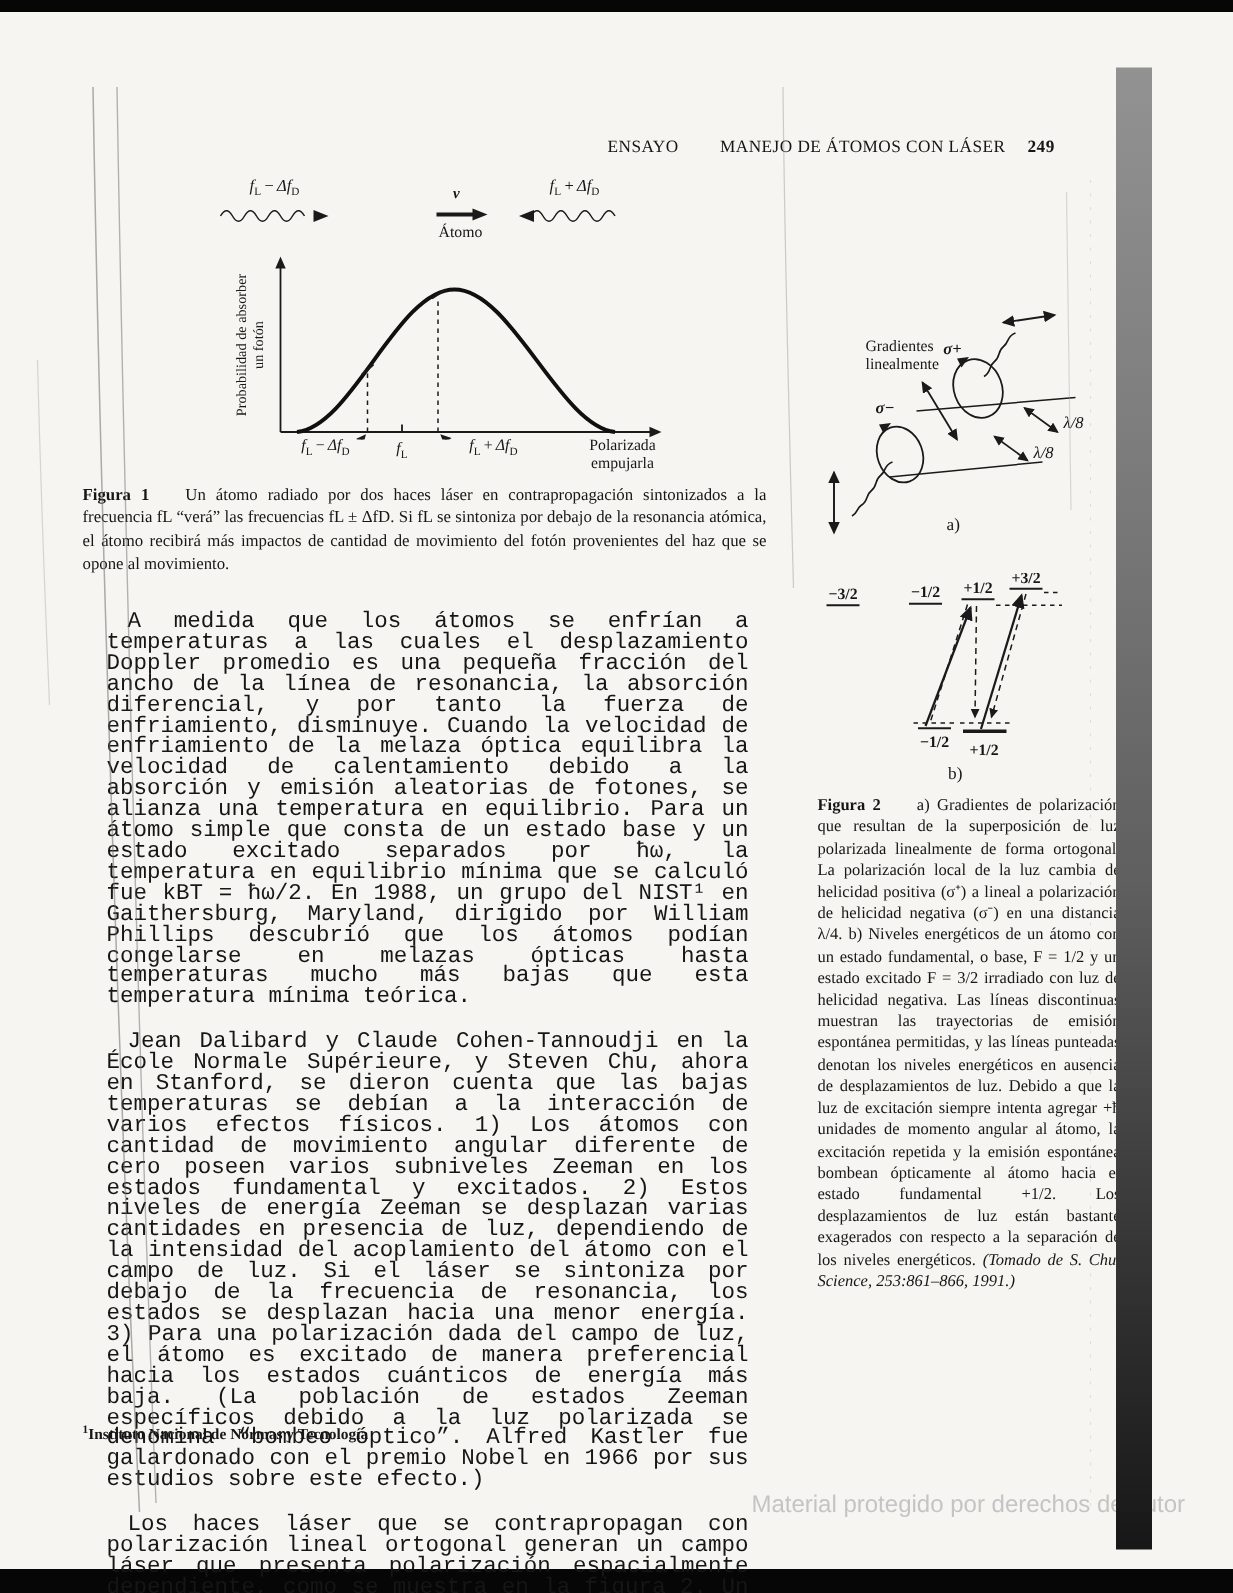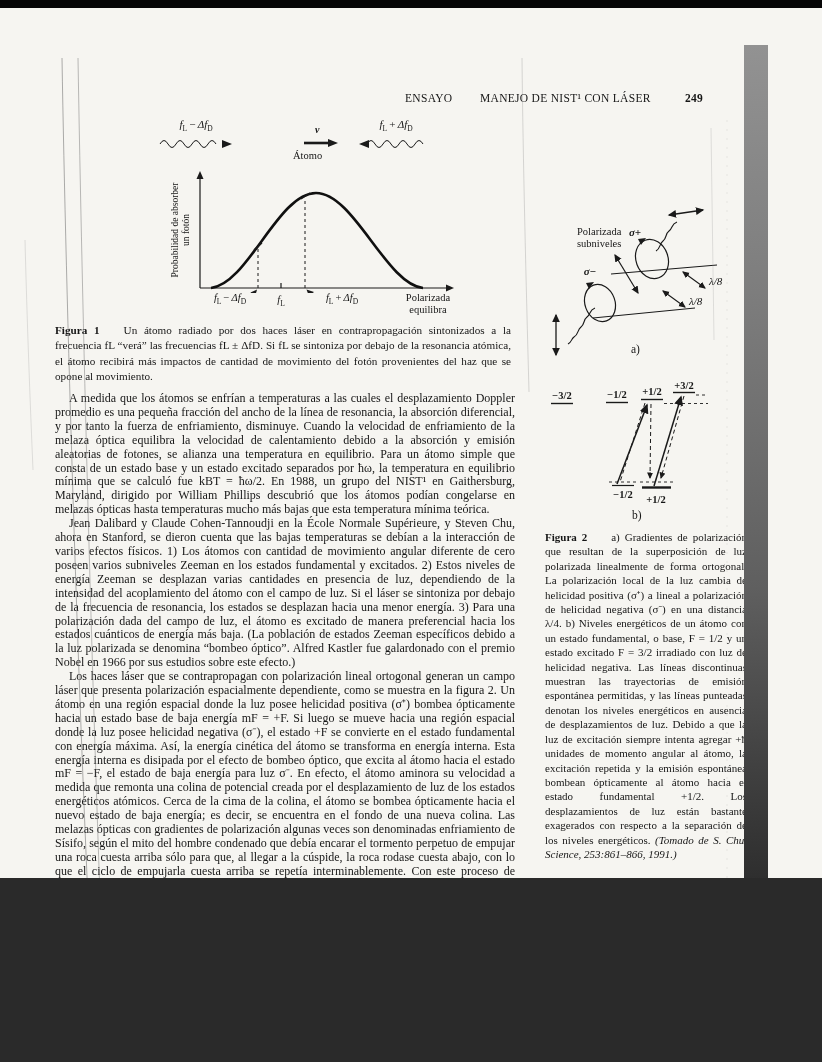--- a/index.html
+++ b/index.html
@@ -1,58 +1,58 @@
 <!DOCTYPE html>
 <html><head>
 <meta charset="utf-8">
 <style>
   html,body{margin:0;padding:0;background:#2a2a2a;}
-  .canvas{position:relative;width:822px;height:878px;background:#f6f5f1;overflow:hidden;
+  .canvas{position:relative;width:822px;height:1062px;background:#f6f5f1;overflow:hidden;
           font-family:"Liberation Serif",serif;color:#161616;}
   .bar{position:absolute;left:0;width:822px;background:#060606;}
   .strip{position:absolute;left:744px;top:45px;width:24px;height:988px;z-index:4;
          background:linear-gradient(#929292 0%,#7d7d7d 25%,#5f5f5f 55%,#353535 80%,#171717 100%);}
   .hdr{position:absolute;top:92px;font-size:11.5px;letter-spacing:.3px;white-space:nowrap;}
   .hdr.b{font-weight:bold;}
   
-  .fig1{position:absolute;left:153px;top:118px;width:340px;height:210px;}
+  .fig1{position:absolute;left:140px;top:118px;width:340px;height:210px;}
   .f1lab{position:absolute;font-size:11px;text-align:center;white-space:nowrap;}
   .mlab i{font-style:italic;}
   .mlab sub{font-size:7.5px;}
-  .atomlab{position:absolute;font-size:10.5px;}
+  .atomlab{position:absolute;font-size:10.5px;text-align:center;}
   .vlab{position:absolute;font-size:10px;font-weight:bold;font-style:italic;}
   .ylab{position:absolute;left:-30px;top:99px;width:120px;height:26px;transform:rotate(-90deg);
         font-size:9.5px;line-height:11px;text-align:center;}
   .xlab{position:absolute;font-size:10.5px;text-align:center;}
   .cap{position:absolute;left:55px;top:323px;width:456px;font-size:11.2px;line-height:15.4px;text-align:justify;}
   .caplbl{font-weight:bold;padding-right:24px;}
   
   .body-col{position:absolute;left:55px;top:392px;width:460px;}
-  .body-col p{margin:0;text-indent:14px;text-align:justify;font-size:12px;line-height:13.9px;}
+  .body-col p{margin:16px;text-indent:14px;text-align:justify;font-size:15px;line-height:13.9px;font-family:Liberation Mono, monospace;}
   .fnote{position:absolute;left:55px;top:948px;font-size:10.3px;font-weight:bold;}
   .fnote sup{font-size:7.5px;}
   
   .pol-lab{position:absolute;left:577px;top:226px;width:76px;font-size:10.5px;line-height:12px;font-weight:bold;}
   .cap2{position:absolute;left:545px;top:530px;width:202px;font-size:11px;line-height:14.4px;text-align:justify;}
   .cap2 i{font-style:italic;}
   .wm{position:absolute;left:500px;top:995px;width:290px;text-align:right;z-index:3;
       font-family:"Liberation Sans",sans-serif;font-size:16px;color:#c4c4c4;}
   svg text{font-family:"Liberation Serif",serif;fill:#161616;}
   .overlay{position:absolute;left:0;top:0;z-index:5;pointer-events:none;}
 </style>
 </head>
 <body>
 
 <div class="canvas">
 
   <div class="bar" style="top:0;height:8px;"></div>
   <div class="bar" style="top:1046px;height:16px;"></div>
 
   <span class="hdr" style="left:405px;">ENSAYO</span>
-  <span class="hdr" style="left:480px;">MANEJO DE NIST¹ CON LÁSER</span>
+  <span class="hdr" style="left:480px;">MANEJO DE ÁTOMOS CON LÁSER</span>
   <span class="hdr b" style="left:685px;">249</span>
 
   <div class="fig1">
 
     <span class="f1lab mlab" style="left:8px;top:0;width:70px;"><i>f</i><sub>L</sub> <span>−</span> <i>Δf</i><sub>D</sub></span>
     <svg style="position:absolute;left:5px;top:18px;" width="76" height="16" viewBox="0 0 76 16">
       <path d="M2,8 q4,-7 8,0 t8,0 t8,0 t8,0 t8,0 t8,0 t8,0" fill="none" stroke="#1a1a1a" stroke-width="1"></path>
       <polygon points="74,8 64,4 64,12" fill="#1a1a1a"></polygon>
     </svg>
 
@@ -93,37 +93,37 @@
         <line x1="168" y1="139" x2="155" y2="128" stroke="#1a1a1a" stroke-width="0.9"></line>
         <polygon points="153.5,126.5 156,133 161,129" fill="#1a1a1a"></polygon>
       </g>
     </svg>
 
     <span class="xlab mlab" style="left:48px;top:174px;width:58px;"><i>f</i><sub>L</sub> <span>−</span> <i>Δf</i><sub>D</sub></span>
     <span class="xlab mlab" style="left:119px;top:176px;width:18px;"><i>f</i><sub>L</sub></span>
     <span class="xlab mlab" style="left:158px;top:174px;width:62px;"><i>f</i><sub>L</sub> <span>+</span> <i>Δf</i><sub>D</sub></span>
     <span class="xlab" style="left:238px;top:174px;width:74px;line-height:12px;">
       <span style="display:block">Polarizada</span>
-      <span style="display:block">equilibra</span>
+      <span style="display:block">empujarla</span>
     </span>
   </div>
 
   <div class="cap">
     <span class="caplbl">Figura 1</span><span>Un átomo radiado por dos haces láser en contrapropagación sintonizados a la frecuencia fL “verá” las frecuencias fL ± ΔfD. Si fL se sintoniza por debajo de la resonancia atómica, el átomo recibirá más impactos de cantidad de movimiento del fotón provenientes del haz que se opone al movimiento.</span>
   </div>
 
   <div class="body-col">
     <p>A medida que los átomos se enfrían a temperaturas a las cuales el desplazamiento Doppler promedio es una pequeña fracción del ancho de la línea de resonancia, la absorción diferencial, y por tanto la fuerza de enfriamiento, disminuye. Cuando la velocidad de enfriamiento de la melaza óptica equilibra la velocidad de calentamiento debido a la absorción y emisión aleatorias de fotones, se alianza una temperatura en equilibrio. Para un átomo simple que consta de un estado base y un estado excitado separados por ħω, la temperatura en equilibrio mínima que se calculó fue kBT = ħω/2. En 1988, un grupo del NIST¹ en Gaithersburg, Maryland, dirigido por William Phillips descubrió que los átomos podían congelarse en melazas ópticas hasta temperaturas mucho más bajas que esta temperatura mínima teórica.</p>
     <p>Jean Dalibard y Claude Cohen-Tannoudji en la École Normale Supérieure, y Steven Chu, ahora en Stanford, se dieron cuenta que las bajas temperaturas se debían a la interacción de varios efectos físicos. 1) Los átomos con cantidad de movimiento angular diferente de cero poseen varios subniveles Zeeman en los estados fundamental y excitados. 2) Estos niveles de energía Zeeman se desplazan varias cantidades en presencia de luz, dependiendo de la intensidad del acoplamiento del átomo con el campo de luz. Si el láser se sintoniza por debajo de la frecuencia de resonancia, los estados se desplazan hacia una menor energía. 3) Para una polarización dada del campo de luz, el átomo es excitado de manera preferencial hacia los estados cuánticos de energía más baja. (La población de estados Zeeman específicos debido a la luz polarizada se denomina “bombeo óptico”. Alfred Kastler fue galardonado con el premio Nobel en 1966 por sus estudios sobre este efecto.)</p>
     <p>Los haces láser que se contrapropagan con polarización lineal ortogonal generan un campo láser que presenta polarización espacialmente dependiente, como se muestra en la figura 2. Un átomo en una región espacial donde la luz posee helicidad positiva (σ⁺) bombea ópticamente hacia un estado base de baja energía mF = +F. Si luego se mueve hacia una región espacial donde la luz posee helicidad negativa (σ⁻), el estado +F se convierte en el estado fundamental con energía máxima. Así, la energía cinética del átomo se transforma en energía interna. Esta energía interna es disipada por el efecto de bombeo óptico, que excita al átomo hacia el estado mF = −F, el estado de baja energía para luz σ⁻. En efecto, el átomo aminora su velocidad a medida que remonta una colina de potencial creada por el desplazamiento de luz de los estados energéticos atómicos. Cerca de la cima de la colina, el átomo se bombea ópticamente hacia el nuevo estado de baja energía; es decir, se encuentra en el fondo de una nueva colina. Las melazas ópticas con gradientes de polarización algunas veces son denominadas enfriamiento de Sísifo, según el mito del hombre condenado que debía encarar el tormento perpetuo de empujar una roca cuesta arriba sólo para que, al llegar a la cúspide, la roca rodase cuesta abajo, con lo que el ciclo de empujarla cuesta arriba se repetía interminablemente. Con este proceso de enfriamiento se ha logrado enfriar átomos de sodio hasta 35 μK y átomos de cesio hasta 3 μK.</p>
   </div>
 
   <div class="fnote"><sup>1</sup><span>Instituto Nacional de Normas y Tecnología</span></div>
 
-  <div class="pol-lab" style="font-weight:normal;">Polarizada subniveles</div>
+  <div class="pol-lab" style="font-weight:normal;">Gradientes linealmente</div>
 
   <svg style="position:absolute;left:545px;top:195px;" width="205" height="168" viewBox="0 0 205 168">
     <defs>
       <marker id="ah" markerWidth="7" markerHeight="7" refX="5.5" refY="3" orient="auto-start-reverse">
         <path d="M0,0 L6.5,3 L0,6 z" fill="#1a1a1a"></path>
       </marker>
     </defs>
     <g>
       <line x1="124" y1="20" x2="158" y2="15" stroke="#1a1a1a" stroke-width="1.3" marker-start="url(#ah)" marker-end="url(#ah)"></line>
     </g>

